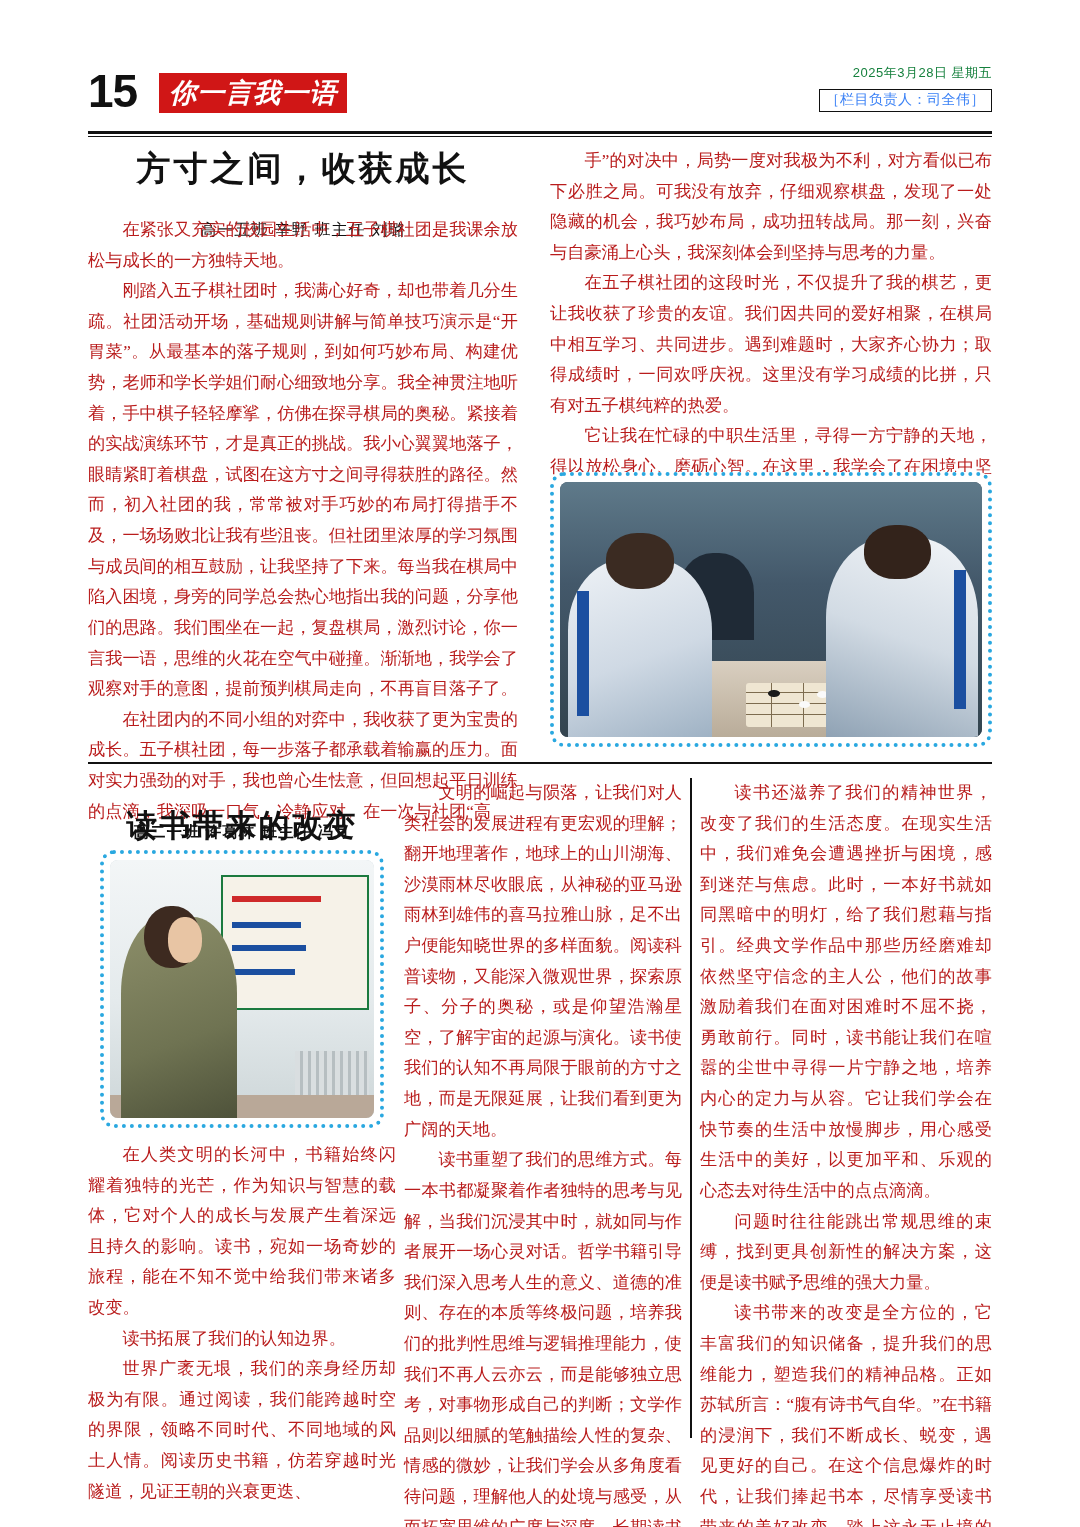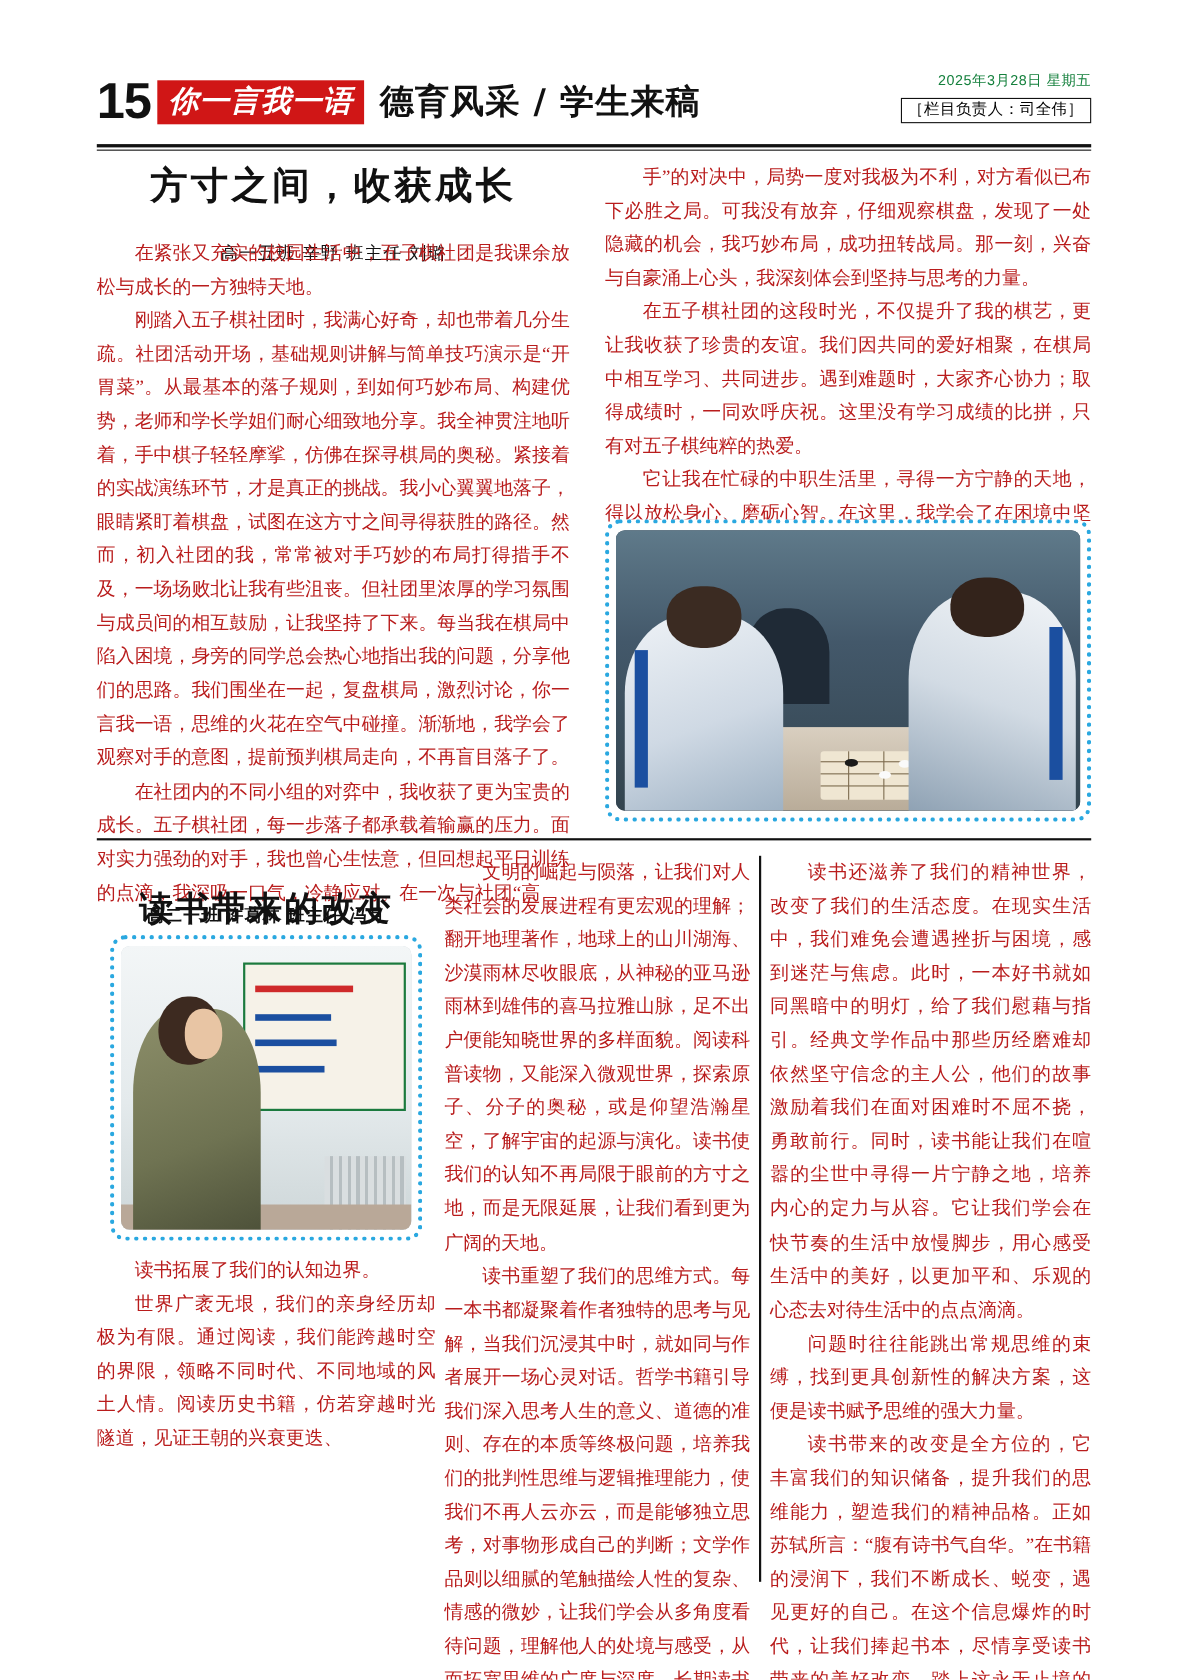--- a/index.html
+++ b/index.html
@@ -10,21 +10,21 @@
     font-family:"Liberation Serif", "DejaVu Serif", serif;
     color:#1a1a1a;
     position:relative;
     overflow:hidden;
   }
   .page { position:relative; width:1080px; height:1527px; padding:0; }
 
   
   .masthead {
     position:absolute; left:88px; top:62px; width:904px; height:62px;
-    display:flex; align-items:flex-end; gap:0;
+    display:flex; align-items:flex-end; gap:16px;
   }
   .page-num {
     font-family:"Liberation Sans", sans-serif;
     font-size:46px; font-weight:bold; color:#111;
     line-height:1; letter-spacing:-1px; margin-right:6px;
     align-self:center; padding-bottom:4px;
   }
   .paper-name {
     background:#d01616; color:#fff;
     font-family:"DejaVu Sans", sans-serif;
@@ -37,21 +37,21 @@
     font-family:"DejaVu Sans", sans-serif;
     font-weight:bold; font-size:31px; color:#111;
     margin-left:14px; align-self:center; letter-spacing:1px;
   }
   .masthead-right {
     position:absolute; right:0; top:2px; text-align:right;
     font-family:"Liberation Sans", sans-serif;
   }
   .md-date { font-size:13px; color:#15803d; letter-spacing:0.5px; }
   .md-editor {
-    font-size:14px; color:#000000; margin-top:7px; letter-spacing:0.5px;
+    font-size:14px; color:#3b82f6; margin-top:7px; letter-spacing:0.5px;
     display:inline-block;
   }
   .md-editor .boxed {
     border:1px solid #111; padding:1px 6px 2px 6px; display:inline-block;
   }
   .mast-rule {
     position:absolute; left:88px; top:131px; width:904px; height:3px;
     background:#111;
   }
   .mast-rule2 {
@@ -180,21 +180,20 @@
   .p2-floor { position:absolute; left:0; bottom:0; width:100%; height:9%; background:#b9a898; }
 </style>
 </head>
 <body>
 
 <div class="page">
 
   <div class="masthead">
     <div class="page-num">15</div>
     <div class="paper-name">你一言我一语</div>
-    <div class="section-title">德育风采 / 学生来稿</div>
     <div class="masthead-right">
       <div class="md-date">2025年3月28日  星期五</div>
       <div class="md-editor">
         <span class="boxed">［栏目负责人：司全伟］</span>
       </div>
     </div>
   </div>
   <div class="mast-rule"></div>
   <div class="mast-rule2"></div>
 
@@ -259,20 +258,21 @@
       </div>
       <div class="p2-rad"></div>
       <div class="p2-floor"></div>
       <div class="p2-person"></div>
       <div class="p2-head"></div>
       <div class="p2-face"></div>
     </div>
   </div>
 
   <div class="col a2-col1">
+    <p>在人类文明的长河中，书籍始终闪耀着独特的光芒，作为知识与智慧的载体，它对个人的成长与发展产生着深远且持久的影响。读书，宛如一场奇妙的旅程，能在不知不觉中给我们带来诸多改变。</p>
     <p>读书拓展了我们的认知边界。</p>
     <p>世界广袤无垠，我们的亲身经历却极为有限。通过阅读，我们能跨越时空的界限，领略不同时代、不同地域的风土人情。阅读历史书籍，仿若穿越时光隧道，见证王朝的兴衰更迭、</p>
   </div>
 
   <div class="col a2-col2">
     <p>文明的崛起与陨落，让我们对人类社会的发展进程有更宏观的理解；翻开地理著作，地球上的山川湖海、沙漠雨林尽收眼底，从神秘的亚马逊雨林到雄伟的喜马拉雅山脉，足不出户便能知晓世界的多样面貌。阅读科普读物，又能深入微观世界，探索原子、分子的奥秘，或是仰望浩瀚星空，了解宇宙的起源与演化。读书使我们的认知不再局限于眼前的方寸之地，而是无限延展，让我们看到更为广阔的天地。</p>
     <p>读书重塑了我们的思维方式。每一本书都凝聚着作者独特的思考与见解，当我们沉浸其中时，就如同与作者展开一场心灵对话。哲学书籍引导我们深入思考人生的意义、道德的准则、存在的本质等终极问题，培养我们的批判性思维与逻辑推理能力，使我们不再人云亦云，而是能够独立思考，对事物形成自己的判断；文学作品则以细腻的笔触描绘人性的复杂、情感的微妙，让我们学会从多角度看待问题，理解他人的处境与感受，从而拓宽思维的广度与深度。长期读书的人，面对</p>
   </div>
 
   <div class="vrule1"></div>

